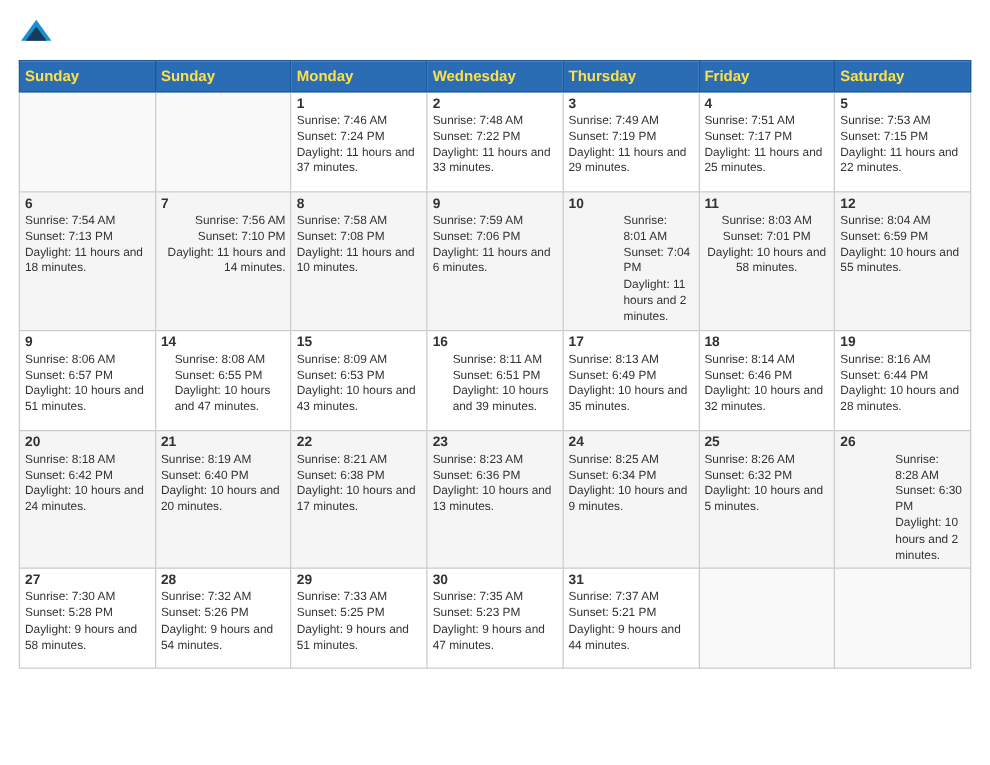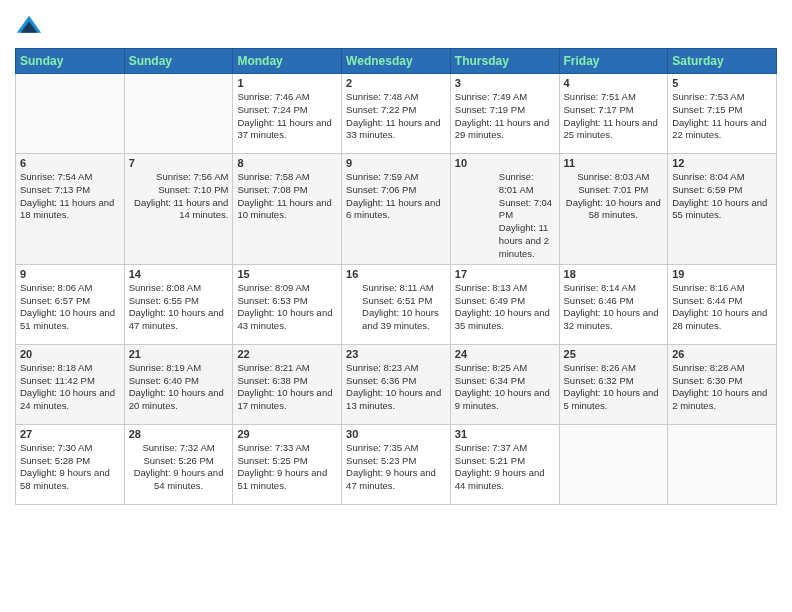--- a/index.html
+++ b/index.html
@@ -51,21 +51,21 @@
       font-size: 14px;
       color: #555;
     }
     table {
       width: 100%;
       border-collapse: collapse;
       table-layout: fixed;
     }
     thead tr th {
       background: #2a6db5;
-      color: #86efac;
+      color: #fde047;
       font-size: 12px;
       padding: 5px 4px;
       text-align: left;
       border: 1px solid #1a5a9a;
       font-weight: bold;
     }
     tbody tr td {
       border: 1px solid #ccc;
       vertical-align: top;
       padding: 3px 4px;
@@ -206,21 +206,21 @@
         </tr>
         <tr>
           <td>
             <span class="day-num">9</span>
             <div class="cell-text" style="white-space: pre-line;">Sunrise: 8:06 AM
 Sunset: 6:57 PM
 Daylight: 10 hours and 51 minutes.</div>
           </td>
           <td>
             <span class="day-num">14</span>
-            <div class="cell-text" style="white-space: pre-line;">Sunrise: 8:08 AM
+            <div class="cell-text" style="white-space: pre-line; margin-left: 11px;">Sunrise: 8:08 AM
 Sunset: 6:55 PM
 Daylight: 10 hours and 47 minutes.</div>
           </td>
           <td>
             <span class="day-num">15</span>
             <div class="cell-text" style="white-space: pre-line;">Sunrise: 8:09 AM
 Sunset: 6:53 PM
 Daylight: 10 hours and 43 minutes.</div>
           </td>
           <td>
@@ -245,21 +245,21 @@
             <span class="day-num">19</span>
             <div class="cell-text" style="white-space: pre-line;">Sunrise: 8:16 AM
 Sunset: 6:44 PM
 Daylight: 10 hours and 28 minutes.</div>
           </td>
         </tr>
         <tr>
           <td>
             <span class="day-num">20</span>
             <div class="cell-text" style="white-space: pre-line;">Sunrise: 8:18 AM
-Sunset: 11:42 PM
+Sunset: 6:42 PM
 Daylight: 10 hours and 24 minutes.</div>
           </td>
           <td>
             <span class="day-num">21</span>
             <div class="cell-text" style="white-space: pre-line;">Sunrise: 8:19 AM
 Sunset: 6:40 PM
 Daylight: 10 hours and 20 minutes.</div>
           </td>
           <td>
             <span class="day-num">22</span>
@@ -280,35 +280,35 @@
 Daylight: 10 hours and 9 minutes.</div>
           </td>
           <td>
             <span class="day-num">25</span>
             <div class="cell-text" style="white-space: pre-line;">Sunrise: 8:26 AM
 Sunset: 6:32 PM
 Daylight: 10 hours and 5 minutes.</div>
           </td>
           <td>
             <span class="day-num">26</span>
-            <div class="cell-text" style="white-space: pre-line;">Sunrise: 8:28 AM
+            <div class="cell-text" style="white-space: pre-line; margin-left: 44px;">Sunrise: 8:28 AM
 Sunset: 6:30 PM
 Daylight: 10 hours and 2 minutes.</div>
           </td>
         </tr>
         <tr>
           <td>
             <span class="day-num">27</span>
             <div class="cell-text" style="white-space: pre-line;">Sunrise: 7:30 AM
 Sunset: 5:28 PM
 Daylight: 9 hours and 58 minutes.</div>
           </td>
           <td>
             <span class="day-num">28</span>
-            <div class="cell-text" style="white-space: pre-line; text-align: center;">Sunrise: 7:32 AM
+            <div class="cell-text" style="white-space: pre-line;">Sunrise: 7:32 AM
 Sunset: 5:26 PM
 Daylight: 9 hours and 54 minutes.</div>
           </td>
           <td>
             <span class="day-num">29</span>
             <div class="cell-text" style="white-space: pre-line;">Sunrise: 7:33 AM
 Sunset: 5:25 PM
 Daylight: 9 hours and 51 minutes.</div>
           </td>
           <td>

